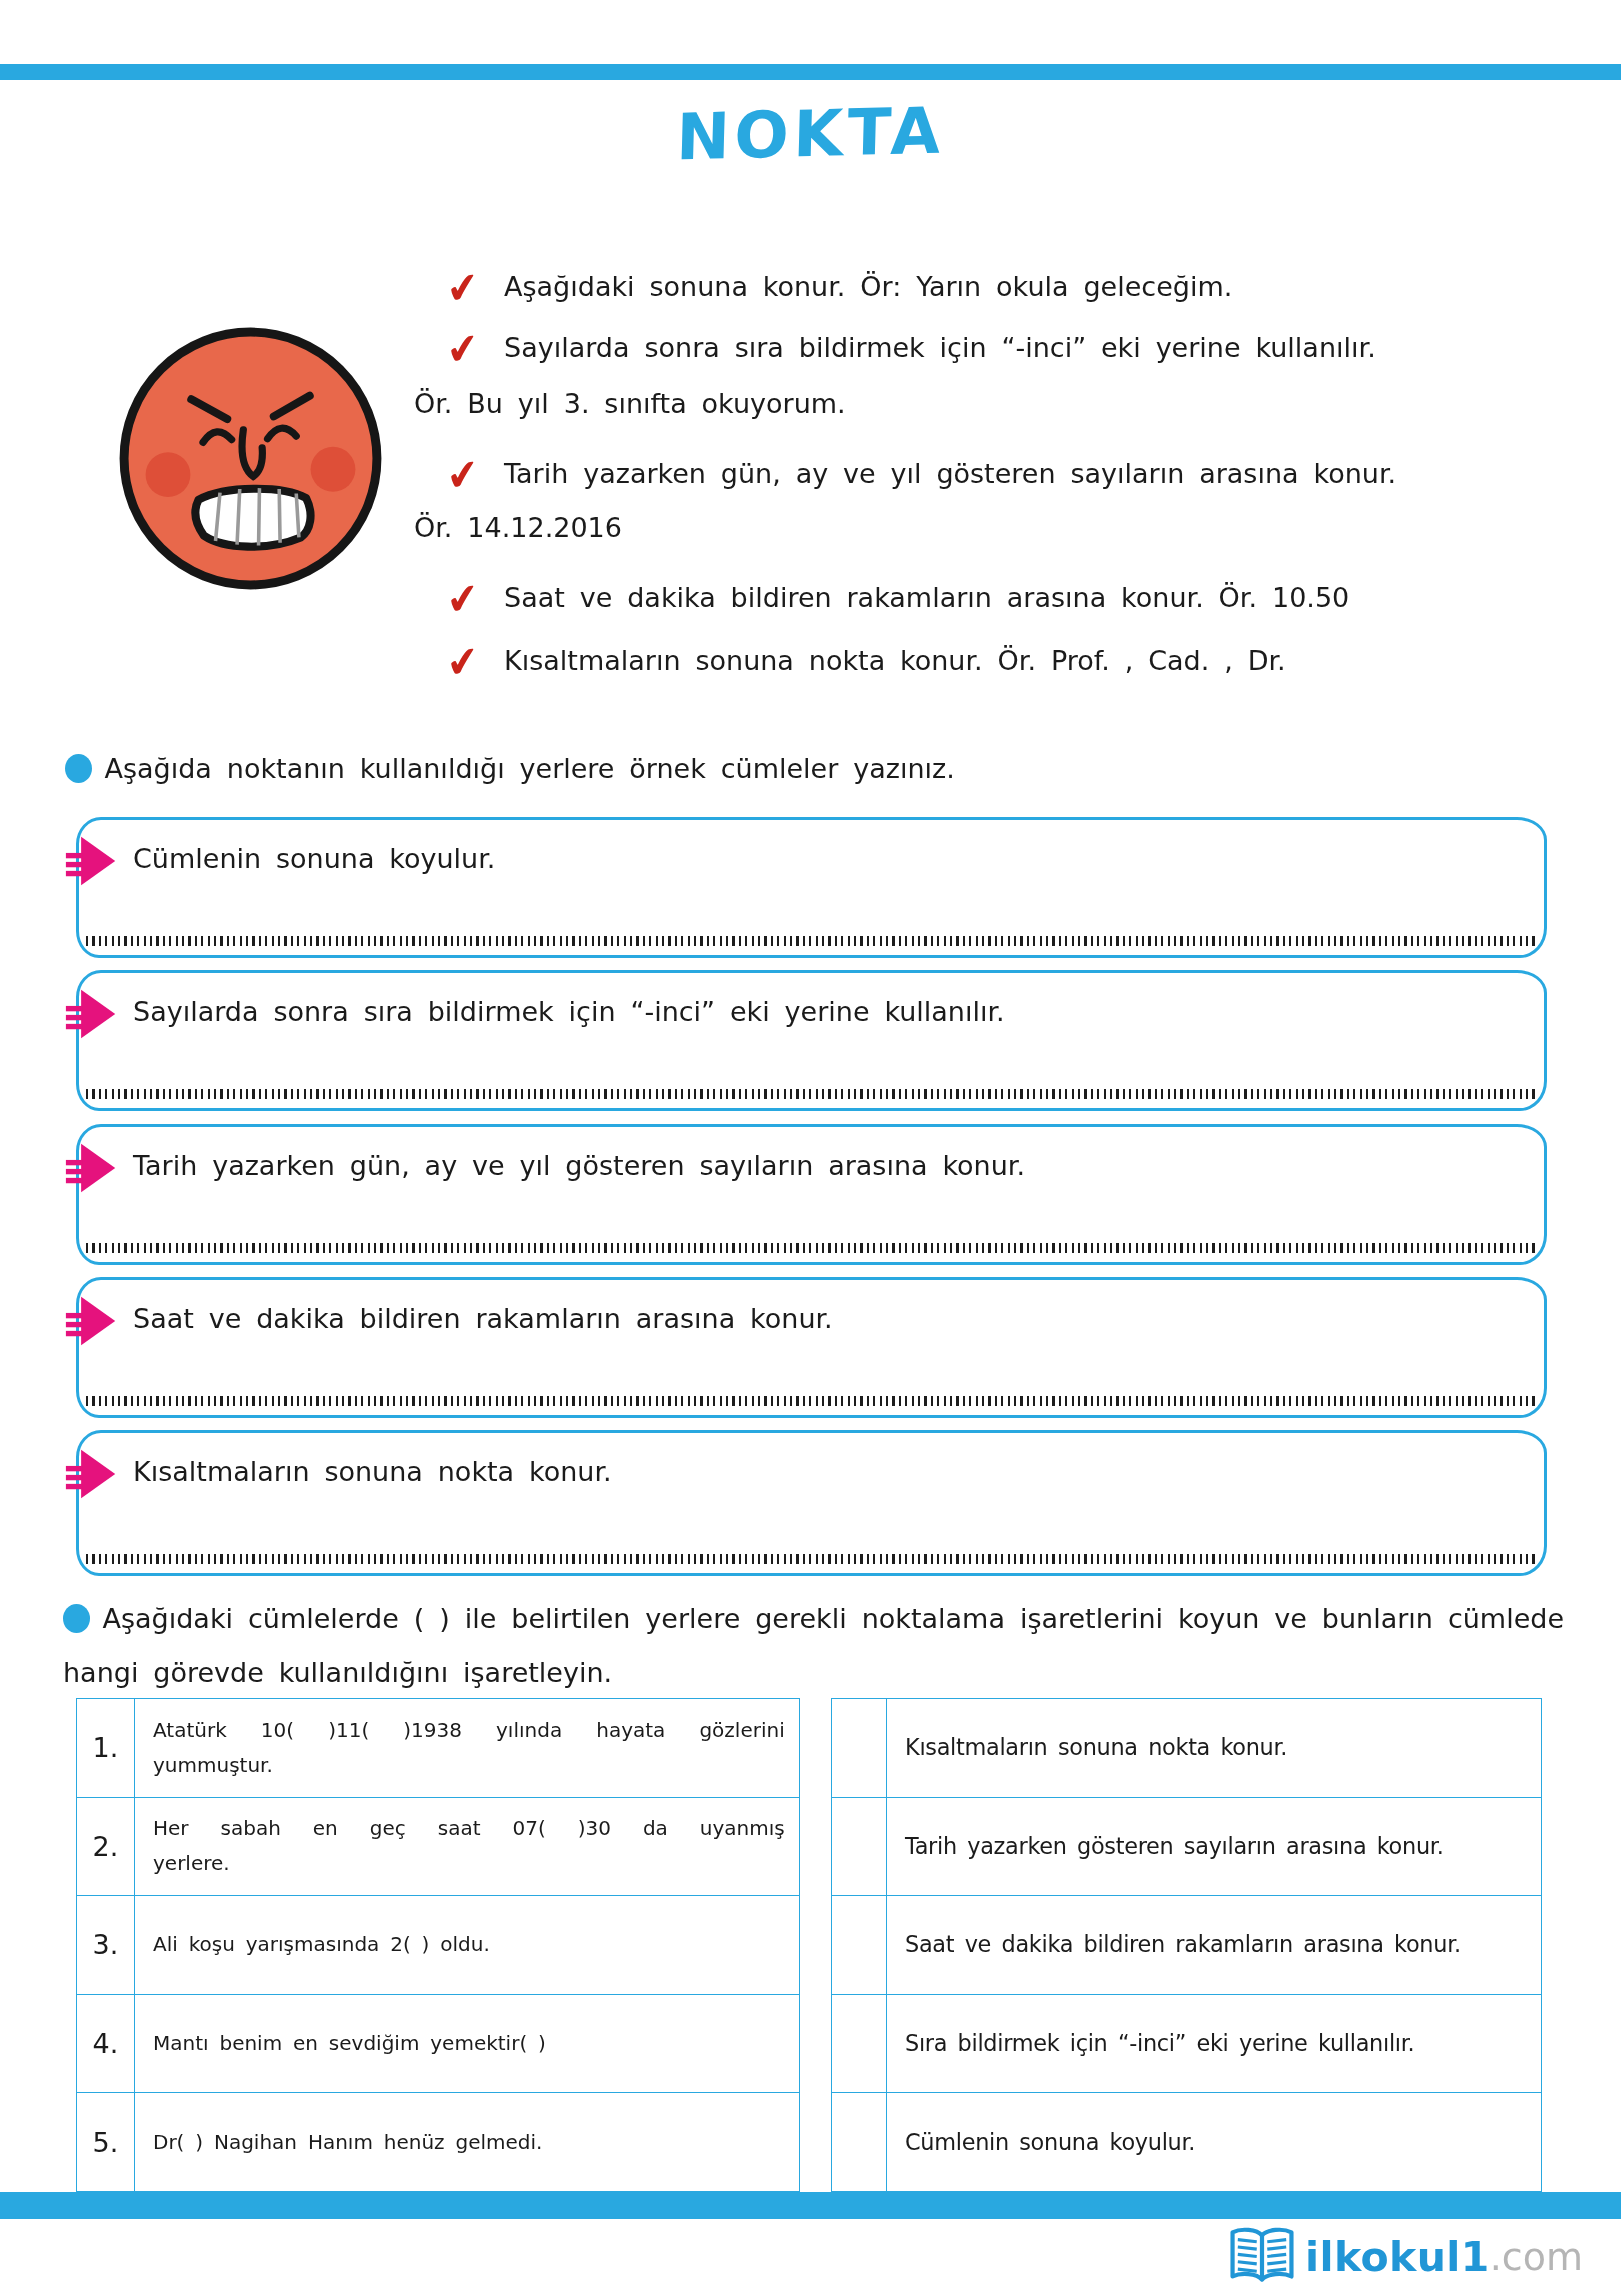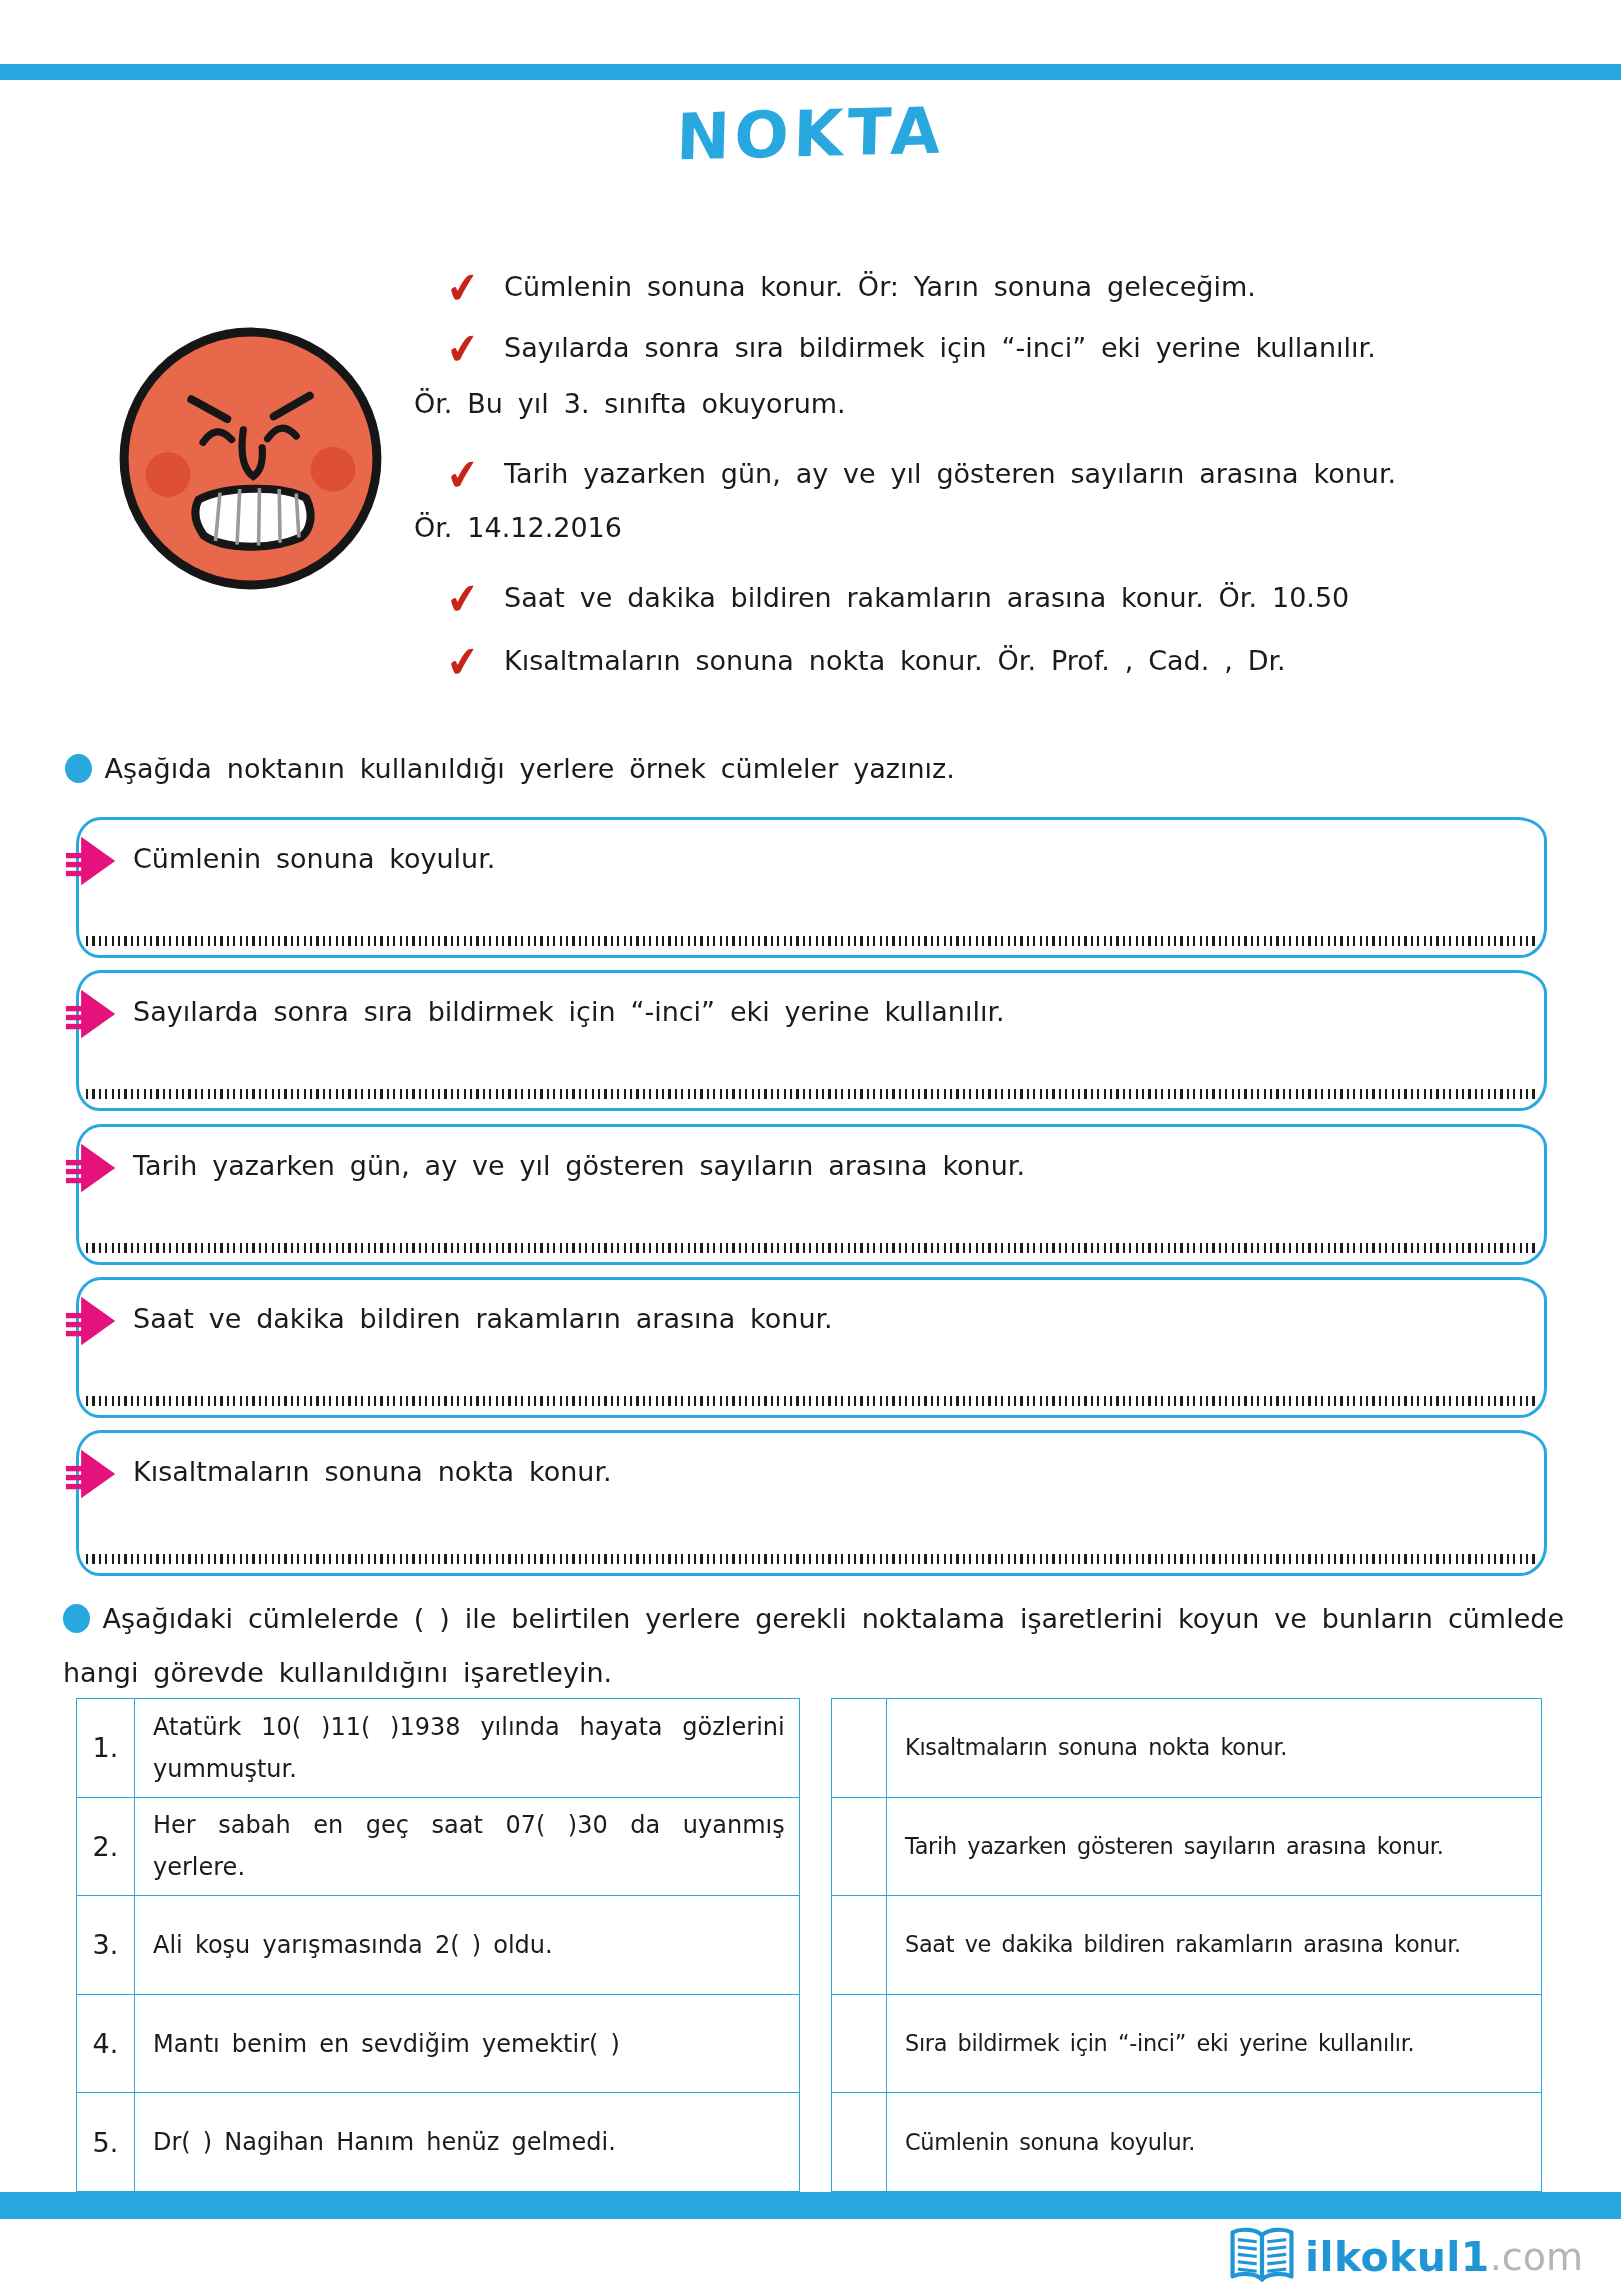--- a/index.html
+++ b/index.html
@@ -54,21 +54,21 @@
   .tbl-right{left:831px;width:711px;}
   .trow{flex:1;display:flex;border-top:1.8px solid var(--blue);min-height:0;}
   .trow:first-child{border-top:none;}
   .numcell{
     width:57px;flex:0 0 57px;border-right:1.8px solid var(--blue);
     display:flex;align-items:center;justify-content:center;font-size:27px;
   }
   .checkcell{width:54px;flex:0 0 54px;border-right:1.8px solid var(--blue);}
   .txtcell{
     flex:1;display:flex;flex-direction:column;justify-content:center;
-    padding:0 14.3px 0 18px;font-size:24px;word-spacing:4.5px;line-height:1.75;min-width:0;
+    padding:0 14.3px 0 18px;font-size:20px;word-spacing:4.5px;line-height:1.75;min-width:0;
   }
   .txtcell .just{text-align:justify;text-align-last:justify;}
   .tbl-right .txtcell{font-size:22.4px;letter-spacing:-0.3px;word-spacing:3.6px;}
   
   .brand{position:absolute;top:2226px;right:38px;display:flex;align-items:center;}
   .brand .bookicon{margin-right:9px;}
   .brand .bname{font-size:41px;font-weight:bold;color:#2196D6;letter-spacing:0.4px;}
   .brand .bsuffix{font-size:38px;color:#B5B5B5;}
 </style>
 </head>
@@ -87,21 +87,21 @@
     <path d="M84 94 L124 116" stroke="#161616" stroke-width="9" stroke-linecap="round" fill="none"></path>
     <path d="M216 90 L176 113" stroke="#161616" stroke-width="9" stroke-linecap="round" fill="none"></path>
     <path d="M97 142 Q112 120 129 139" stroke="#161616" stroke-width="8" stroke-linecap="round" fill="none"></path>
     <path d="M169 138 Q184 116 201 135" stroke="#161616" stroke-width="8" stroke-linecap="round" fill="none"></path>
     <path d="M142 128 C138 156 142 172 153 180 C162 174 164 161 163 148" stroke="#161616" stroke-width="8" stroke-linecap="round" fill="none"></path>
     <path d="M92 206 C122 190 186 190 212 204 C221 222 217 240 206 248 C170 263 120 261 98 246 C88 232 86 218 92 206 Z" fill="#ffffff" stroke="#161616" stroke-width="9" stroke-linejoin="round"></path>
     <path d="M116 198 L111 252 M138 194 L135 256 M160 193 L159 257 M182 194 L183 254 M201 199 L204 248" stroke="#9a9a9a" stroke-width="4" fill="none"></path>
   </svg>
 
   <div class="rule" style="top:262px;left:445px;">
-    <span class="check">✔</span><span>Cümlenin sonuna konur. Ör: Yarın sonuna geleceğim.</span>
+    <span class="check">✔</span><span>Aşağıdaki sonuna konur. Ör: Yarın okula geleceğim.</span>
   </div>
   <div class="rule" style="top:323px;left:445px;">
     <span class="check">✔</span><span>Sayılarda sonra sıra bildirmek için “-inci” eki yerine kullanılır.</span>
   </div>
   <div class="rule" style="top:387px;left:414px;">
     <span>Ör. Bu yıl 3. sınıfta okuyorum.</span>
   </div>
   <div class="rule" style="top:449px;left:445px;">
     <span class="check">✔</span><span>Tarih yazarken gün, ay ve yıl gösteren sayıların arasına konur.</span>
   </div>

